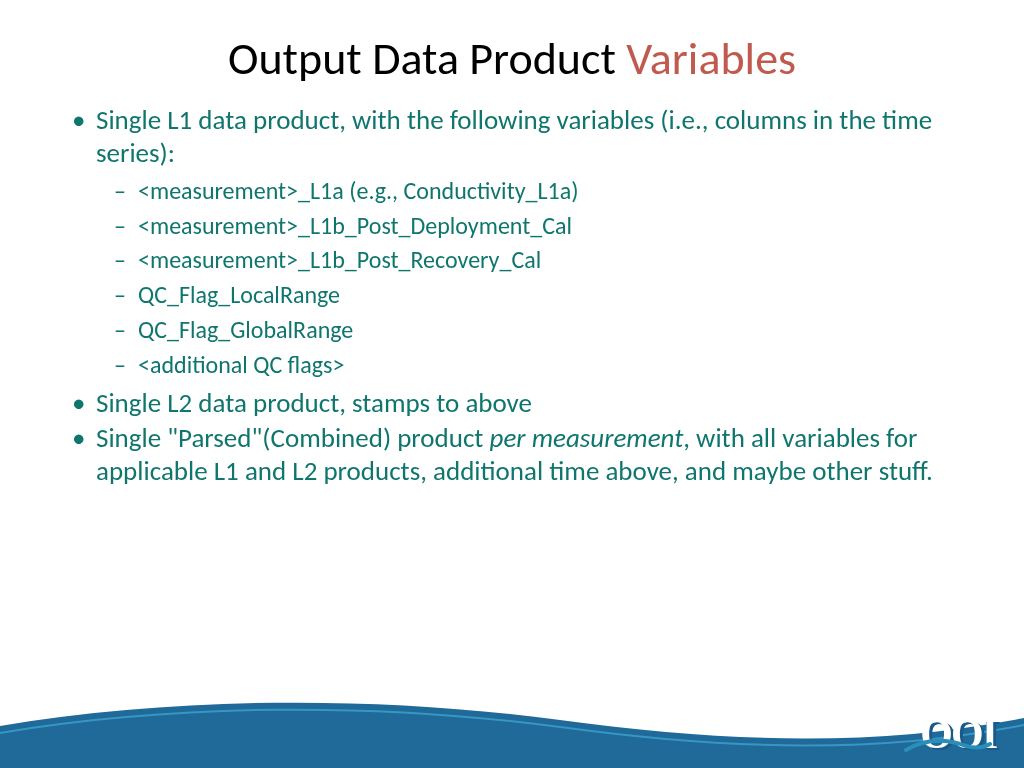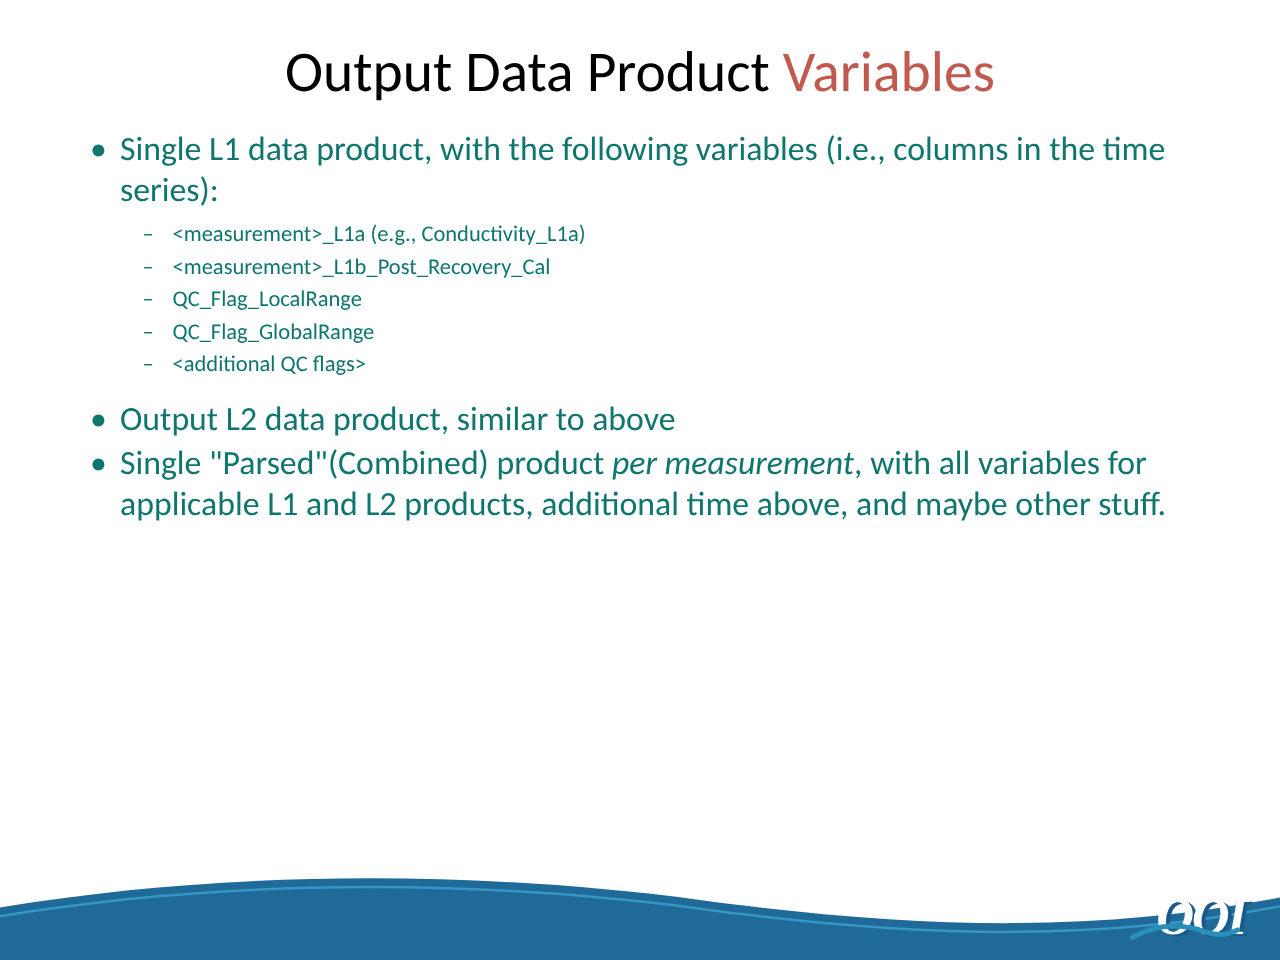--- a/index.html
+++ b/index.html
@@ -46,22 +46,22 @@
   ul.top > li::before {
     content: "•";
     position: absolute;
     left: -24px;
     top: 0;
     font-size: 27px;
   }
   ul.sub {
     list-style: none;
     padding: 0 0 0 42px;
-    margin: 4px 0 16px 0;
-    font-size: 18px;
+    margin: 4px 0 4px 0;
+    font-size: 24px;
     line-height: 1.45;
   }
   ul.sub > li {
     position: relative;
   }
   ul.sub > li::before {
     content: "–";
     position: absolute;
     left: -24px;
     top: 0;
@@ -78,21 +78,20 @@
     pointer-events: none;
   }
   .logo {
     position: absolute;
     right: 28px;
     bottom: 10px;
     font-family: Georgia, "Times New Roman", serif;
     font-size: 42px;
     font-weight: bold;
     color: #fff;
-    font-style: italic;
     text-shadow: 3px 2px 0 #1a5a8a;
     letter-spacing: -2px;
   }
   .logo-swoosh {
     position: absolute;
     right: 30px;
     bottom: 14px;
     width: 90px;
     height: 18px;
   }
@@ -104,27 +103,28 @@
 
   <h1 class="title">
     <span>Output Data Product </span><span class="accent">Variables</span>
   </h1>
 
   <ul class="top">
     <li>
       <span>Single L1 data product, with the following variables (i.e., columns in the time series):</span>
       <ul class="sub">
         <li>&lt;measurement&gt;_L1a (e.g., Conductivity_L1a)</li>
+        <li>&lt;measurement&gt;_L1b_Post_Deployment_Cal</li>
         <li>&lt;measurement&gt;_L1b_Post_Recovery_Cal</li>
         <li>QC_Flag_LocalRange</li>
         <li>QC_Flag_GlobalRange</li>
         <li>&lt;additional QC flags&gt;</li>
       </ul>
     </li>
-    <li>Output L2 data product, similar to above</li>
+    <li>Single L2 data product, stamps to above</li>
     <li>
       <span>Single "Parsed"(Combined) product </span><span class="italic">per measurement</span><span>, with all variables for applicable L1 and L2 products, additional time above, and maybe other stuff.</span>
     </li>
   </ul>
 
 </div>
 
 <svg class="footer" viewBox="0 0 1024 80" preserveAspectRatio="none">
   <path d="M0,38 C180,8 380,8 560,32 C740,56 880,58 1024,30 L1024,80 L0,80 Z" fill="#1f6a99"></path>
   <path d="M0,44 C180,14 380,14 560,38 C740,62 880,64 1024,36 L1024,38 C880,66 740,64 560,40 C380,16 180,16 0,46 Z" fill="#3a9bc9" opacity="0.9"></path>

